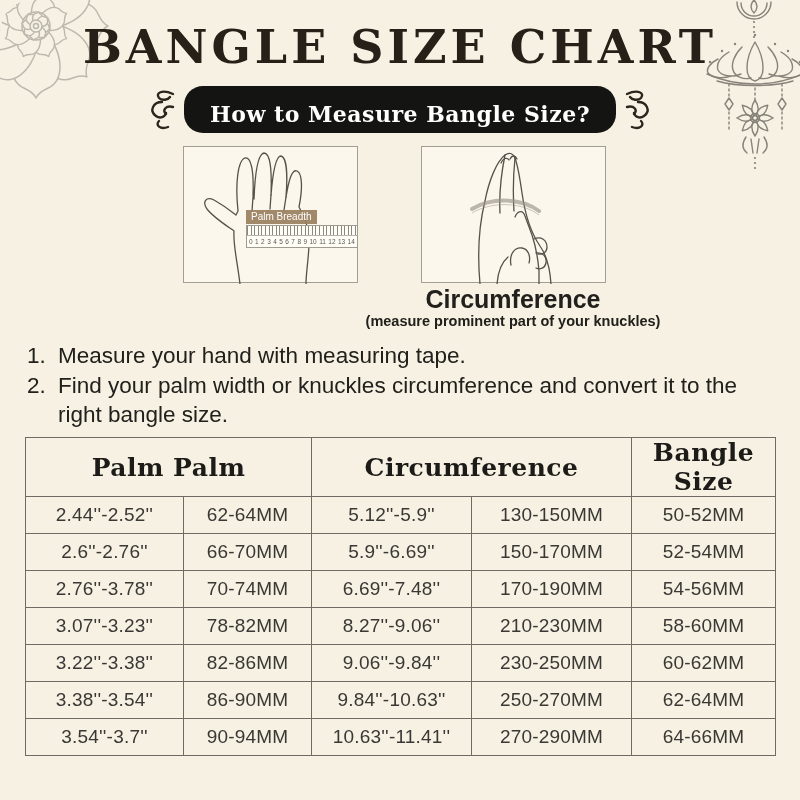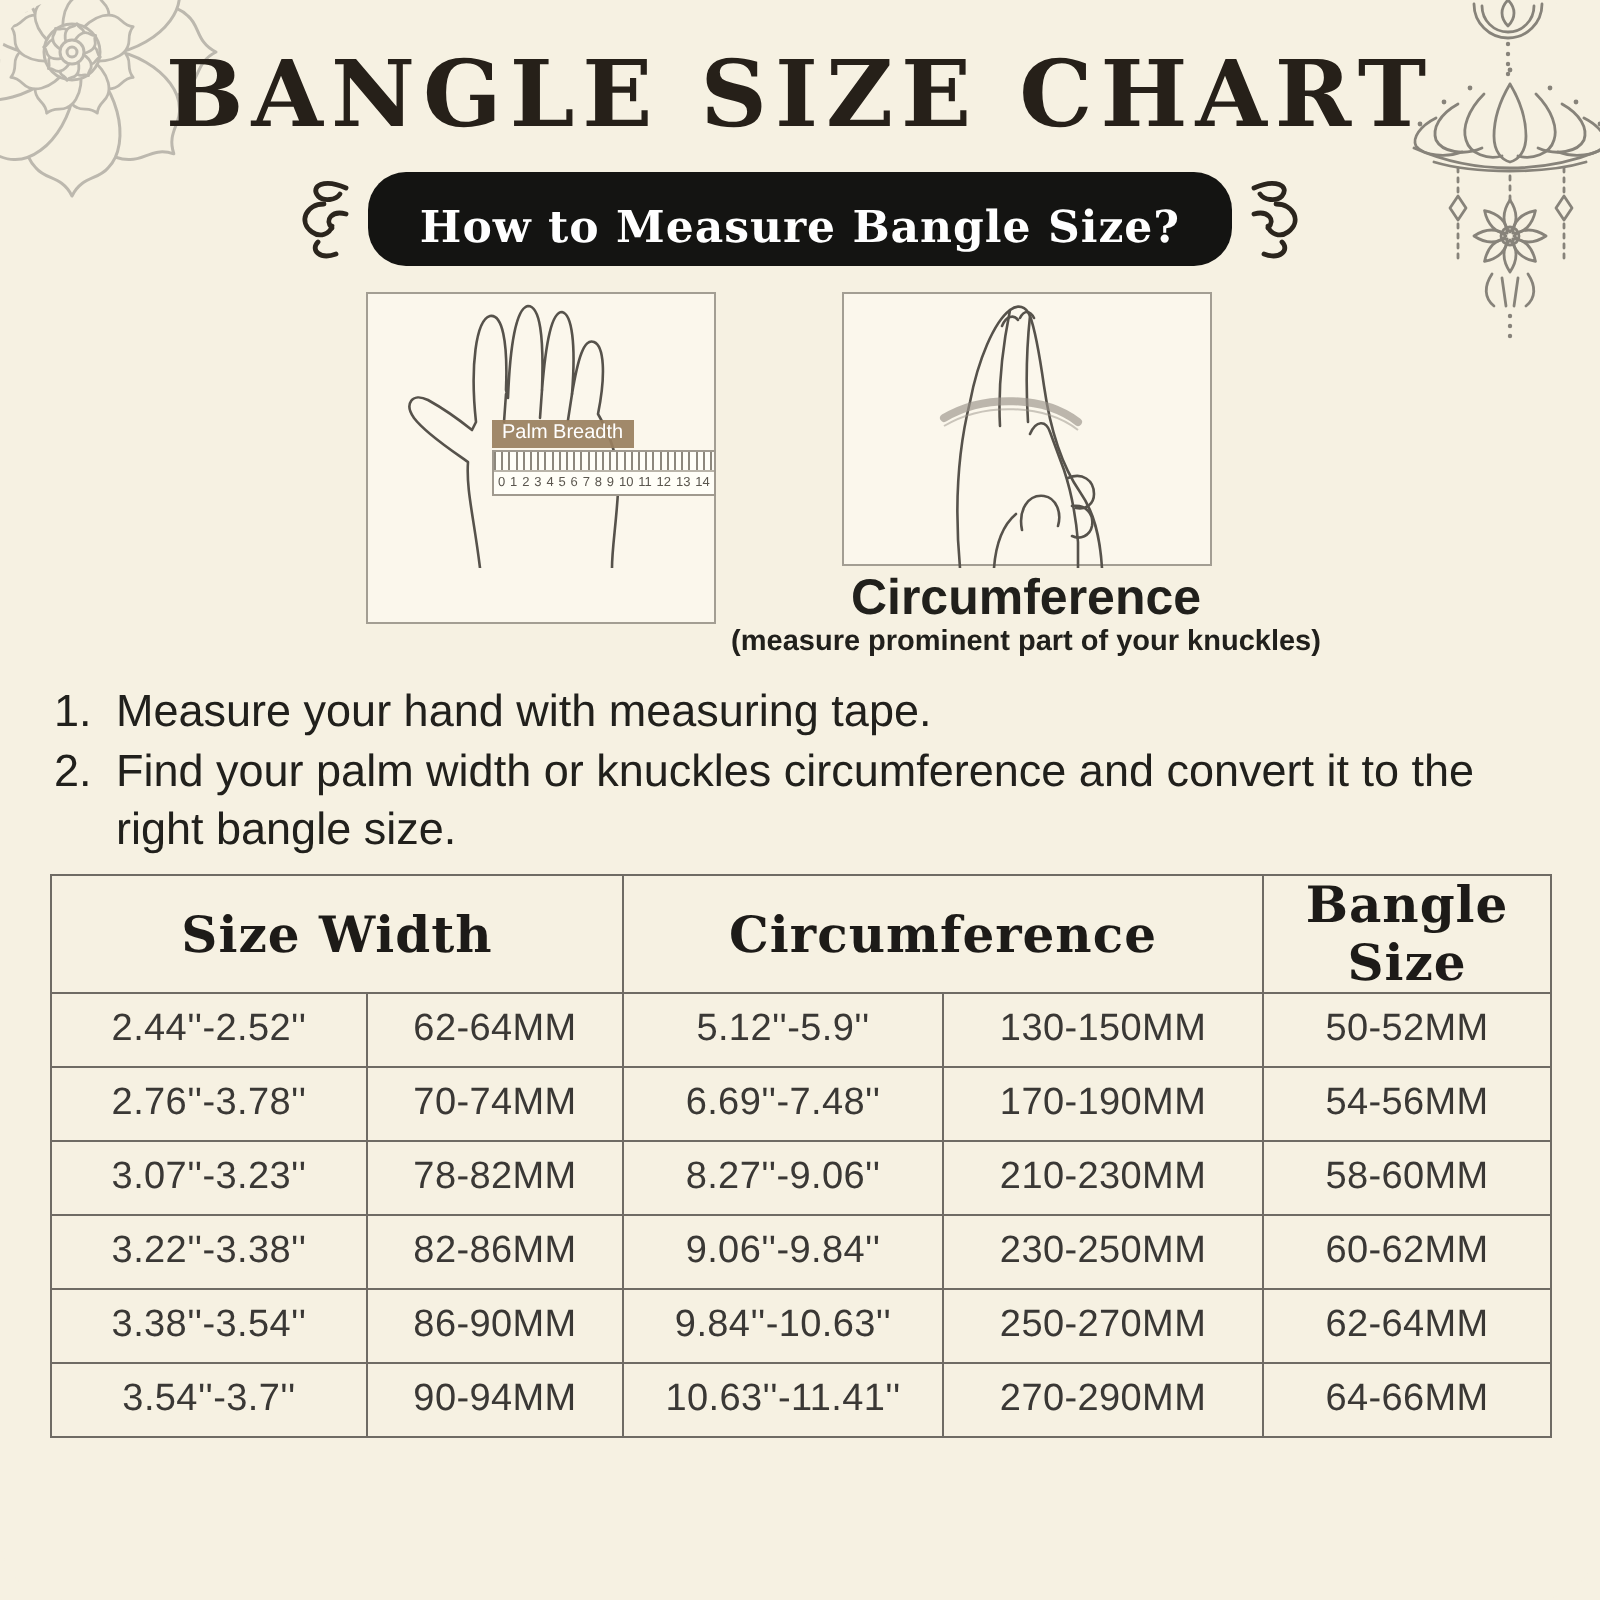--- a/index.html
+++ b/index.html
@@ -15,21 +15,21 @@
            font-family:"DejaVu Serif", serif; font-size:46px; font-weight:700;
            letter-spacing:4px; color:#262019; }
   .banner-row { position:absolute; top:86px; left:0; width:100%;
                 display:flex; justify-content:center; align-items:center; gap:7px; }
   .pill { background:#141412; color:#ffffff; font-family:"DejaVu Serif", serif;
           font-size:22px; font-weight:700; letter-spacing:0.5px;
           padding:15px 26px 6px; border-radius:19px; }
 
   
   .fig { position:absolute; border:1px solid #a39e93; background:#fbf7ec; box-sizing:border-box; }
-  .fig-left  { left:183px; top:146px; width:175px; height:166px;text-align:right; }
+  .fig-left  { left:183px; top:146px; width:175px; height:137px;text-align:right; }
   .fig-right { left:421px; top:146px; width:185px; height:137px; }
   .fig svg { position:absolute; left:0; top:0; }
 
   .palm-label { position:absolute; left:62px; top:63px; background:rgba(153,127,94,0.92);
                 color:#fff; font-size:10px; padding:1px 5px 2px; white-space:nowrap; }
   .ruler { position:absolute; left:62px; top:78px; width:112px; height:23px;
            background:#fffef7; border:1px solid #a09a8f; box-sizing:border-box; }
   .ruler-ticks { height:9px; border-bottom:1px solid #b9b4a9;
                  background:repeating-linear-gradient(90deg,#8d887d 0 1px,transparent 1px 3.6px); }
   .ruler-numbers { display:flex; justify-content:space-between; padding:0 2px;
@@ -248,34 +248,41 @@
   <table class="size-table">
     <colgroup>
       <col style="width:158px">
         <col style="width:128px">
         <col style="width:160px">
       <col style="width:160px">
         <col style="width:144px">
     </colgroup>
   <thead>
         <tr>
-          <th colspan="2">Size Width</th>
+          <th colspan="2">Palm Palm</th>
           <th colspan="2">Circumference</th>
           <th colspan="1">Bangle Size</th>
         </tr>
       </thead>
       <tbody>
         <tr>
           <td>2.44''-2.52''</td>
           <td>62-64MM</td>
           <td>5.12''-5.9''</td>
           <td>130-150MM</td>
           <td>50-52MM</td>
         </tr>
         <tr>
+          <td>2.6''-2.76''</td>
+          <td>66-70MM</td>
+          <td>5.9''-6.69''</td>
+          <td>150-170MM</td>
+          <td>52-54MM</td>
+        </tr>
+        <tr>
           <td>2.76''-3.78''</td>
           <td>70-74MM</td>
           <td>6.69''-7.48''</td>
           <td>170-190MM</td>
           <td>54-56MM</td>
         </tr>
         <tr>
           <td>3.07''-3.23''</td>
           <td>78-82MM</td>
           <td>8.27''-9.06''</td>

